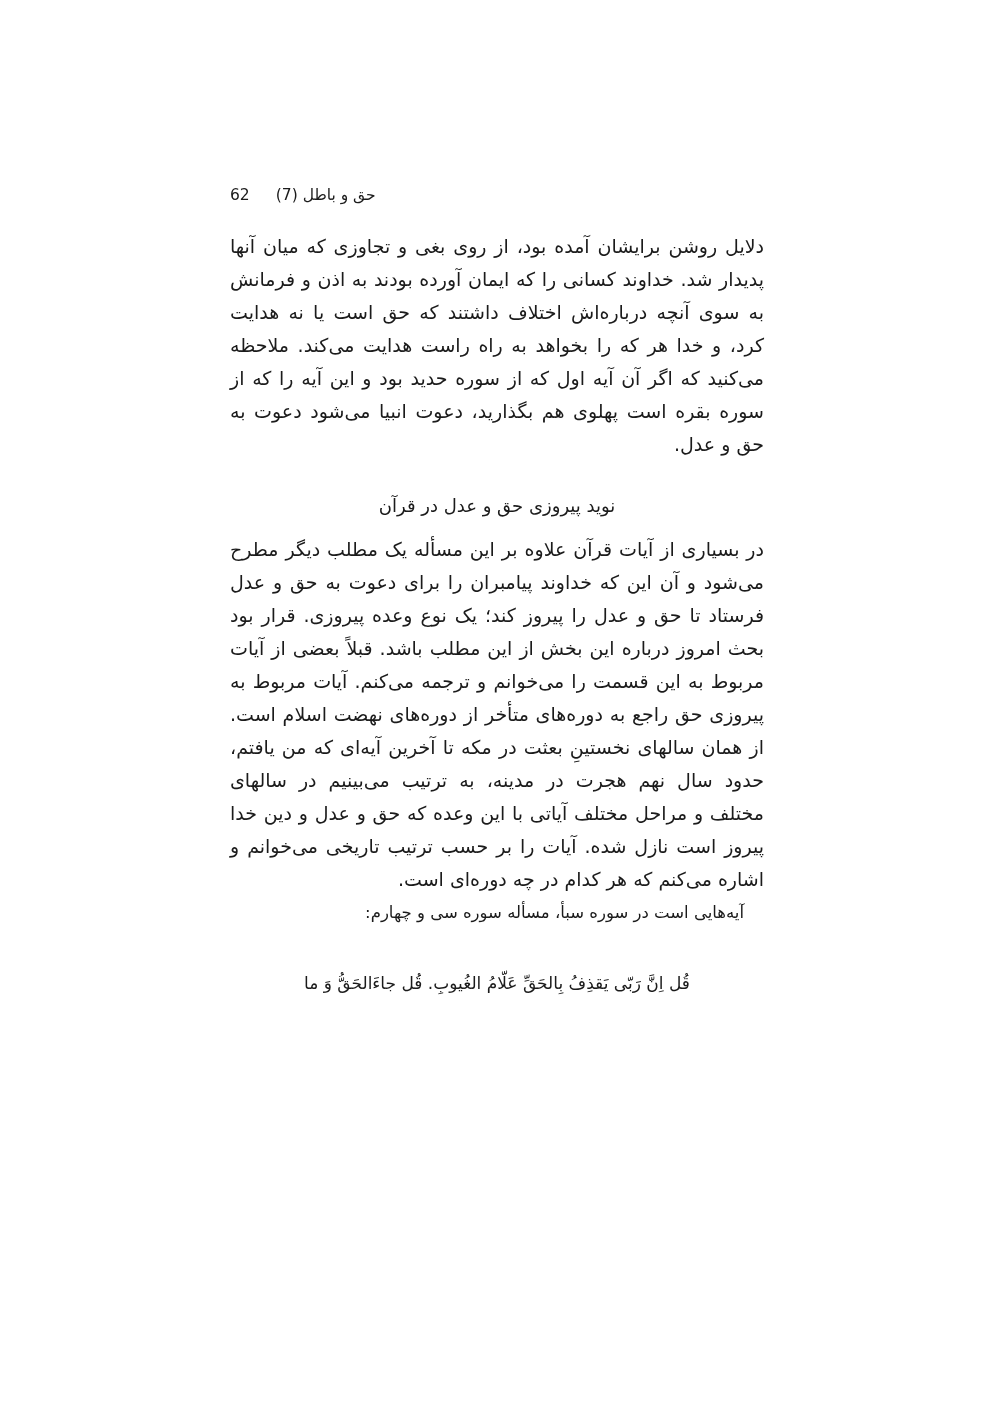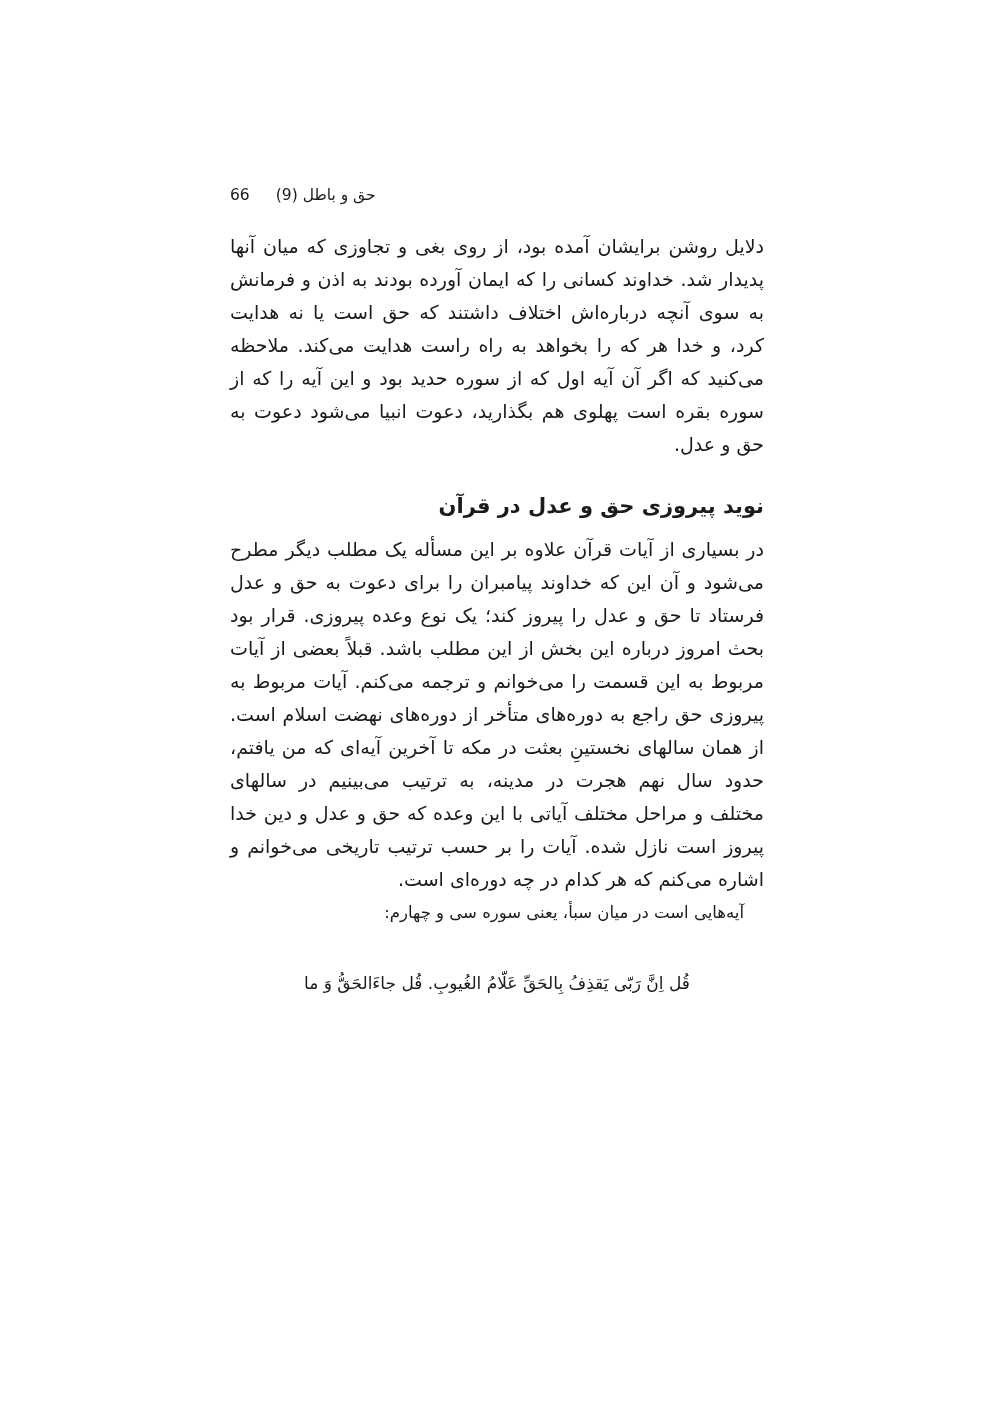--- a/index.html
+++ b/index.html
@@ -33,23 +33,23 @@
     font-size: 15.5px;
     margin-bottom: 26px;
   }
   .para {
     font-size: 19px;
     line-height: 33px;
     text-align: justify;
     text-align-last: right;
   }
   .section-heading {
-    font-weight: bold;
-    font-size: 21px;
-    text-align: right;
+    font-weight: normal;
+    font-size: 18px;
+    text-align: center;
     margin: 30px 0 12px 0;
     line-height: 30px;
   }
   .verse-intro {
     font-size: 16.5px;
     line-height: 33px;
     text-align: right;
     text-indent: 20px;
   }
   .verse {
@@ -59,28 +59,28 @@
     margin-top: 36px;
   }
 </style>
 </head>
 <body>
 
 <div class="page">
   <div class="content">
 
     <div class="running-header">
-      <span class="header-title">حق و باطل (9)</span>
-      <span class="header-num">66</span>
+      <span class="header-title">حق و باطل (7)</span>
+      <span class="header-num">62</span>
     </div>
 
     <p class="para">دلایل روشن برایشان آمده بود، از روی بغی و تجاوزی که میان آنها پدیدار شد. خداوند کسانی را که ایمان آورده بودند به اذن و فرمانش به سوی آنچه درباره‌اش اختلاف داشتند که حق است یا نه هدایت کرد، و خدا هر که را بخواهد به راه راست هدایت می‌کند. ملاحظه می‌کنید که اگر آن آیه اول که از سوره حدید بود و این آیه را که از سوره بقره است پهلوی هم بگذارید، دعوت انبیا می‌شود دعوت به حق و عدل.</p>
 
     <h2 class="section-heading">نوید پیروزی حق و عدل در قرآن</h2>
 
     <p class="para">در بسیاری از آیات قرآن علاوه بر این مسأله یک مطلب دیگر مطرح می‌شود و آن این که خداوند پیامبران را برای دعوت به حق و عدل فرستاد تا حق و عدل را پیروز کند؛ یک نوع وعده پیروزی. قرار بود بحث امروز درباره این بخش از این مطلب باشد. قبلاً بعضی از آیات مربوط به این قسمت را می‌خوانم و ترجمه می‌کنم. آیات مربوط به پیروزی حق راجع به دوره‌های متأخر از دوره‌های نهضت اسلام است. از همان سالهای نخستینِ بعثت در مکه تا آخرین آیه‌ای که من یافتم، حدود سال نهم هجرت در مدینه، به ترتیب می‌بینیم در سالهای مختلف و مراحل مختلف آیاتی با این وعده که حق و عدل و دین خدا پیروز است نازل شده. آیات را بر حسب ترتیب تاریخی می‌خوانم و اشاره می‌کنم که هر کدام در چه دوره‌ای است.</p>
 
-    <p class="verse-intro">آیه‌هایی است در میان سبأ، یعنی سوره سی و چهارم:</p>
+    <p class="verse-intro">آیه‌هایی است در سوره سبأ، مسأله سوره سی و چهارم:</p>
 
     <p class="verse">قُل اِنَّ رَبّی یَقذِفُ بِالحَقِّ عَلّامُ الغُیوبِ. قُل جاءَالحَقُّ وَ ما</p>
 
   </div>
 </div>
 
 </body></html>

